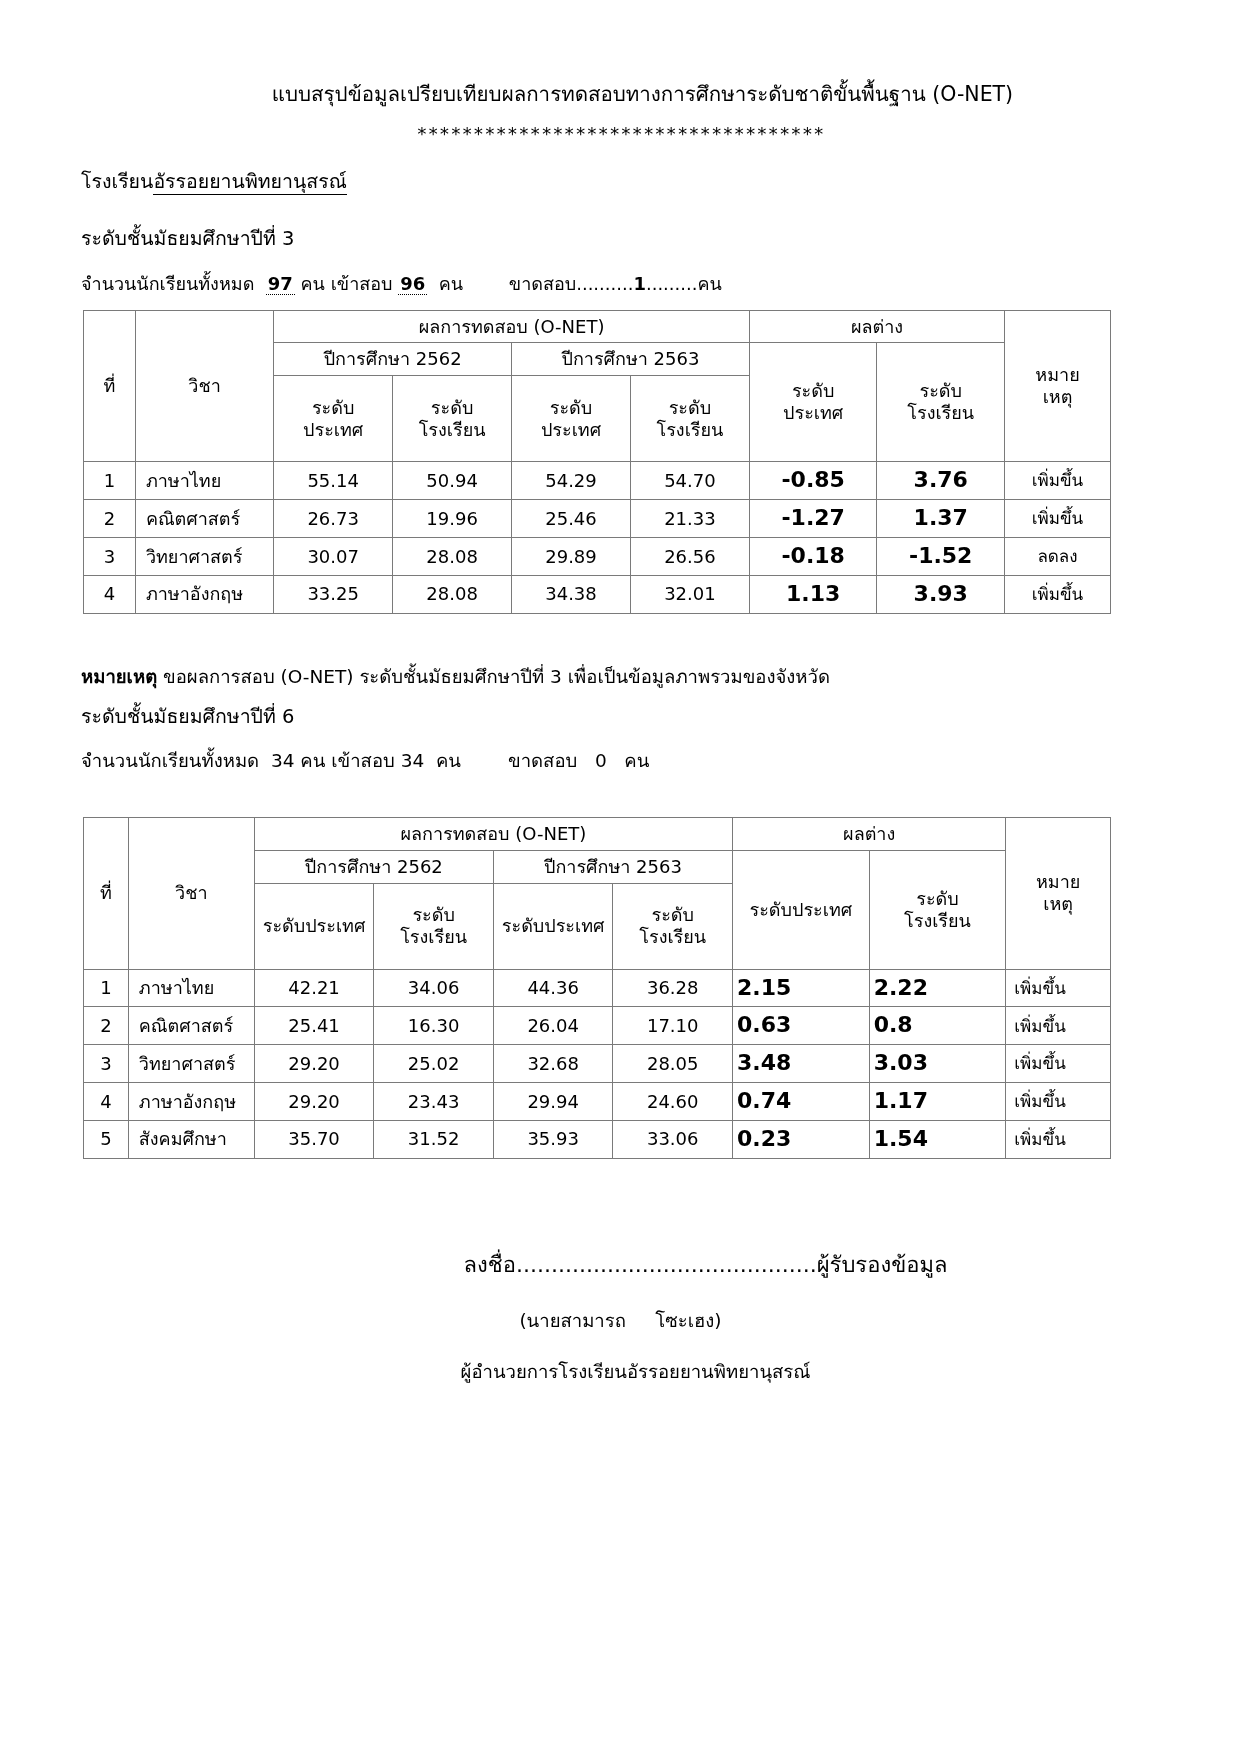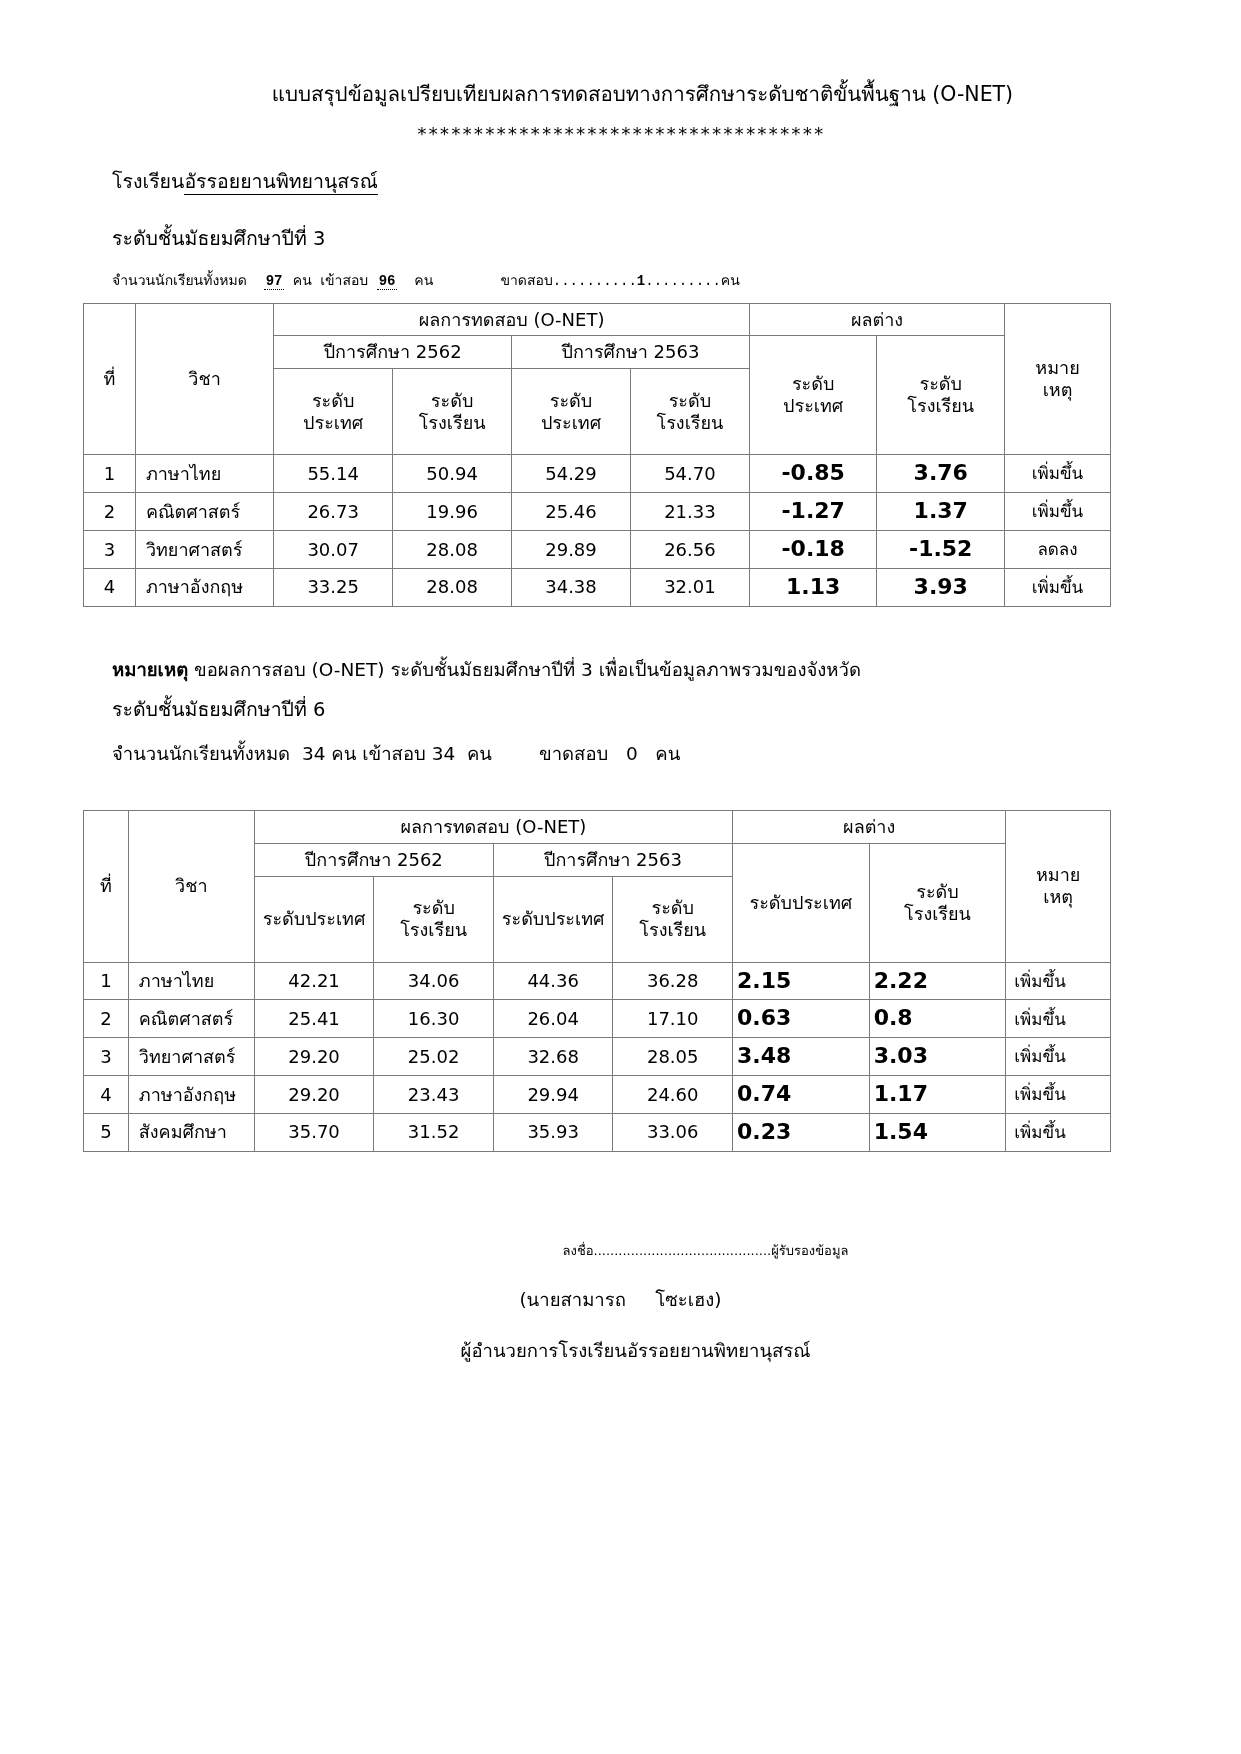--- a/index.html
+++ b/index.html
@@ -28,39 +28,38 @@
     margin-top:21px;
   }
   .stars {
     text-align:center;
     font-size:18px;
     letter-spacing:0.5px;
     margin-top:18px;
     font-family:"DejaVu Sans Mono","Liberation Mono",monospace;
   }
 
-  .indent { margin-left:112px; }
+  .indent { margin-left:81px; }
 
   .school-name {
     font-size:19.5px;
     margin-top:22px;
   }
   .school-name .underlined {
     border-bottom:1.3px solid #000;
     padding-bottom:1px;
   }
   .level-head {
     font-size:19.5px;
     margin-top:26px;
   }
   .count-line {
-    font-size:14px;
+    font-size:18px;
     margin-top:15px;
     white-space:pre;
-    font-family:Liberation Mono, monospace;
   }
   .count-line .u {
     border-bottom:1.3px dotted #000;
     font-weight:bold;
     padding:0 2px;
   }
   .count-line b { font-weight:bold; }
 
   
   table.onet {
@@ -105,21 +104,21 @@
   .remark {
     font-size:18.5px;
     margin-top:48px;
   }
   .remark b { font-weight:bold; }
   .level-head-2 { font-size:19.5px; margin-top:10px; }
   .count-line-2 { font-size:18.5px; margin-top:14px; white-space:pre; }
 
   
   .sign-block { margin-top:88px; text-align:center; }
-  .sign-line  { font-size:13px; padding-left:170px; }
+  .sign-line  { font-size:22px; padding-left:170px; }
   .sign-name  { font-size:18.5px; margin-top:24px; white-space:pre; }
   .sign-pos   { font-size:18.5px; margin-top:22px; padding-left:30px; }
   .dots { letter-spacing:0px; }
 </style>
 </head>
 <body>
 
 <div class="page">
 
   <div class="doc-title">แบบสรุปข้อมูลเปรียบเทียบผลการทดสอบทางการศึกษาระดับชาติขั้นพื้นฐาน (O-NET)</div>

